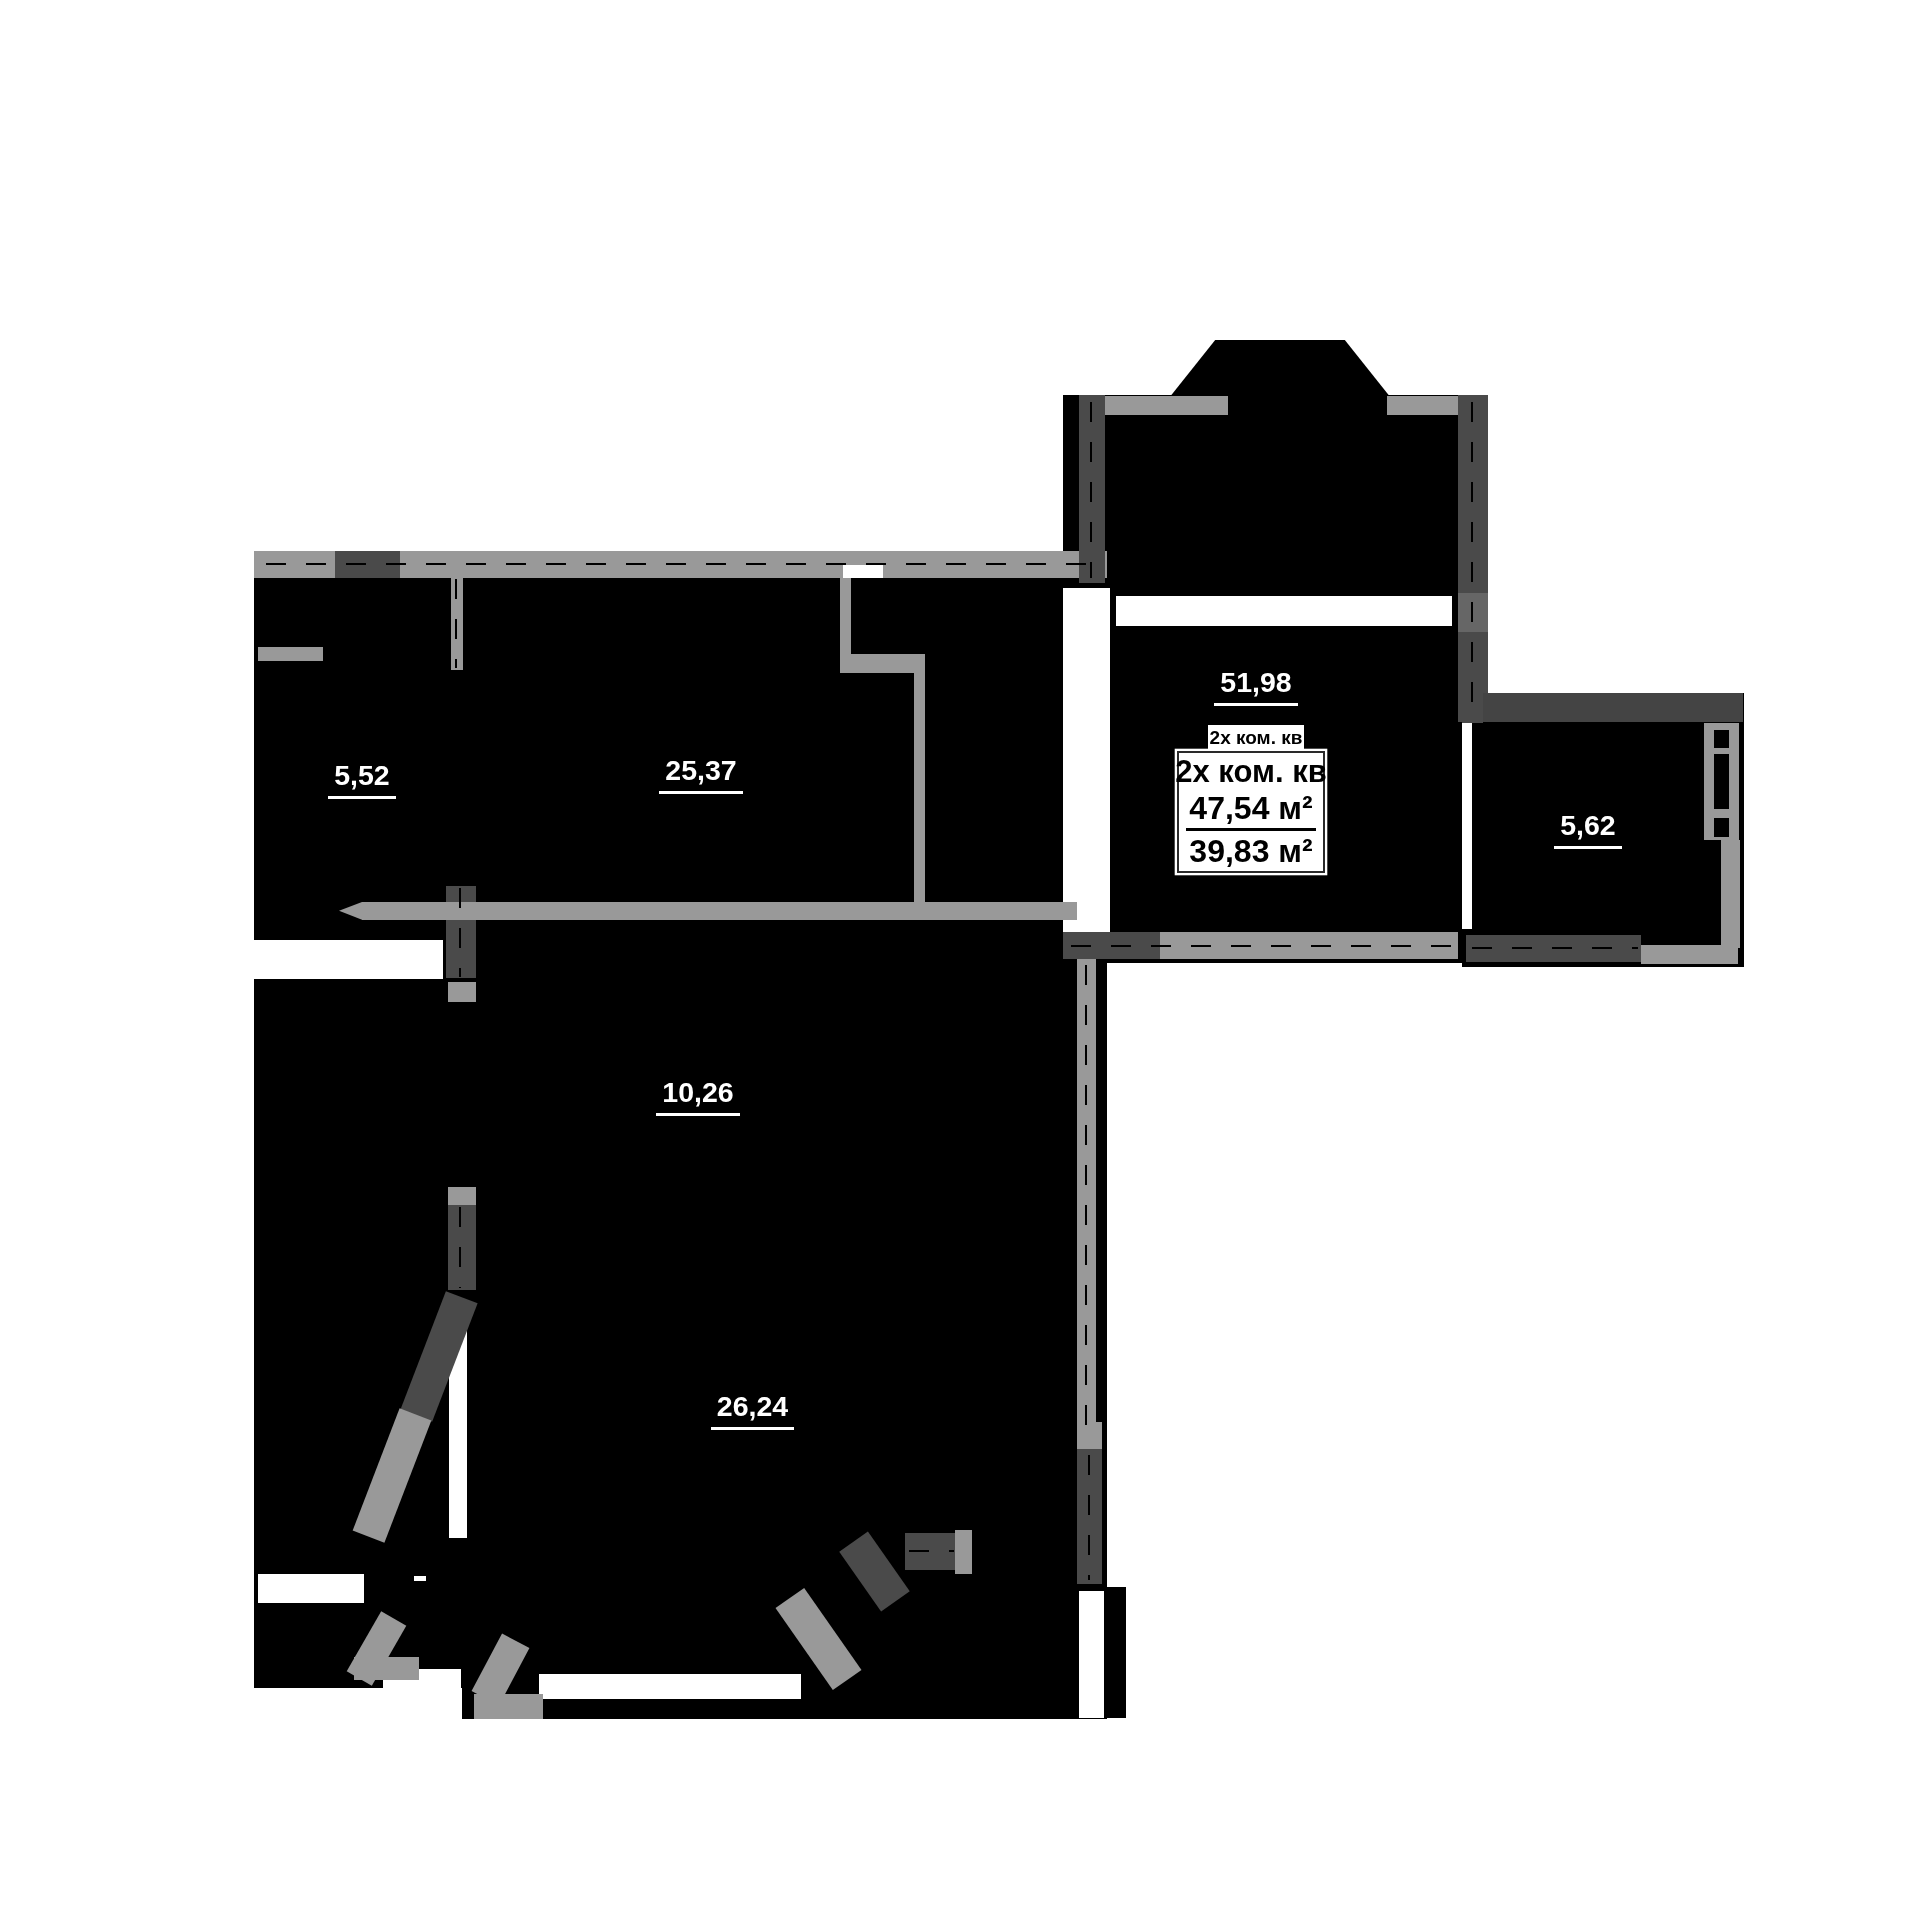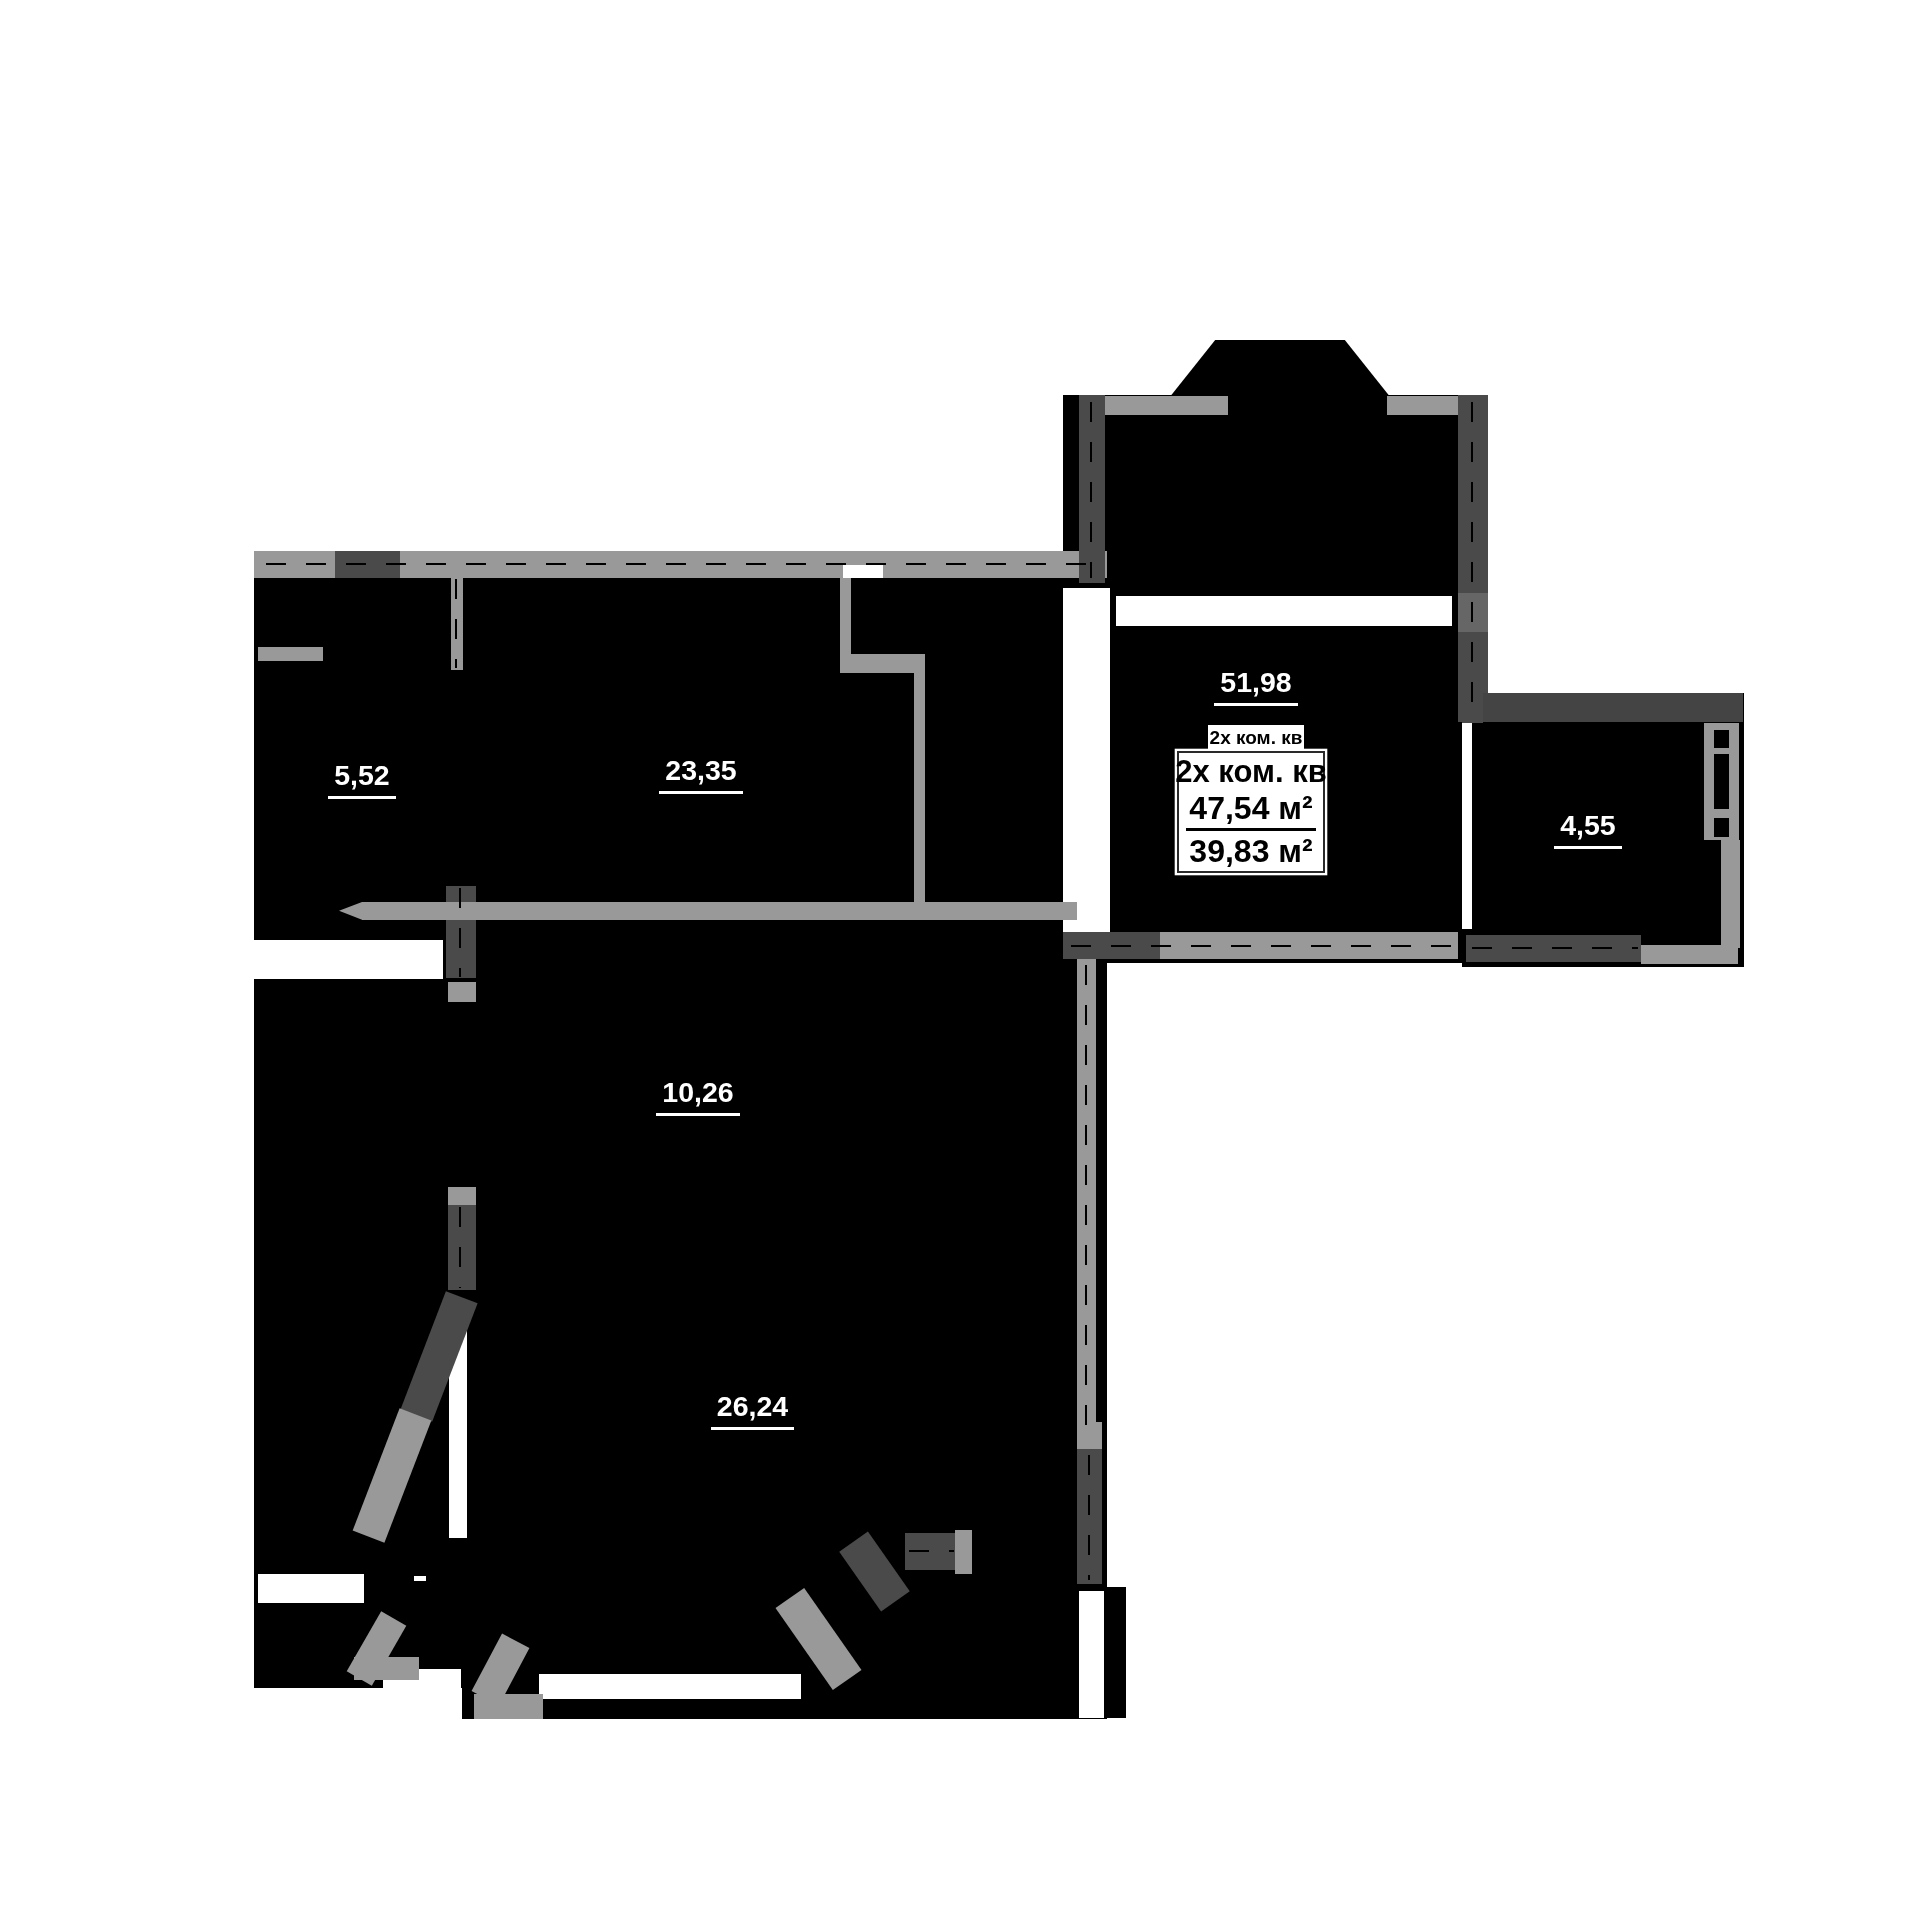--- a/index.html
+++ b/index.html
@@ -110,33 +110,33 @@
   <div class="abs dash-v" style="left:1088px;top:1455px;height:125px;"></div>
   <div class="abs dash-v" style="left:455px;top:579px;height:89px;"></div>
   <div class="abs dash-v" style="left:459px;top:888px;height:89px;"></div>
   <div class="abs dash-v" style="left:459px;top:1207px;height:81px;"></div>
   <div class="abs dash-h" style="left:909px;top:1550px;width:45px;"></div>
 
   <div class="abs room-label" style="left:308px;top:759px;width:108px;">
     <span>5,52</span>
   </div>
   <div class="abs room-label" style="left:643px;top:754px;width:116px;">
-    <span>23,35</span>
+    <span>25,37</span>
   </div>
   <div class="abs room-label" style="left:1198px;top:666px;width:116px;">
     <span>51,98</span>
   </div>
   <div class="abs room-label" style="left:640px;top:1076px;width:116px;">
     <span>10,26</span>
   </div>
   <div class="abs room-label" style="left:693px;top:1390px;width:119px;">
     <span>26,24</span>
   </div>
   <div class="abs room-label" style="left:1530px;top:809px;width:116px;">
-    <span>4,55</span>
+    <span>5,62</span>
   </div>
 
   <div class="abs tag-box" style="left:1207px;top:724px;width:96px;height:26px;">
     <span>2х ком. кв</span>
   </div>
   <div class="abs info-box" style="left:1177px;top:751px;width:144px;height:118px;">
     <div class="info-line1">2х ком. кв</div>
     <div class="info-line2">47,54 м²</div>
     <div class="info-line3">39,83 м²</div>
   </div>

